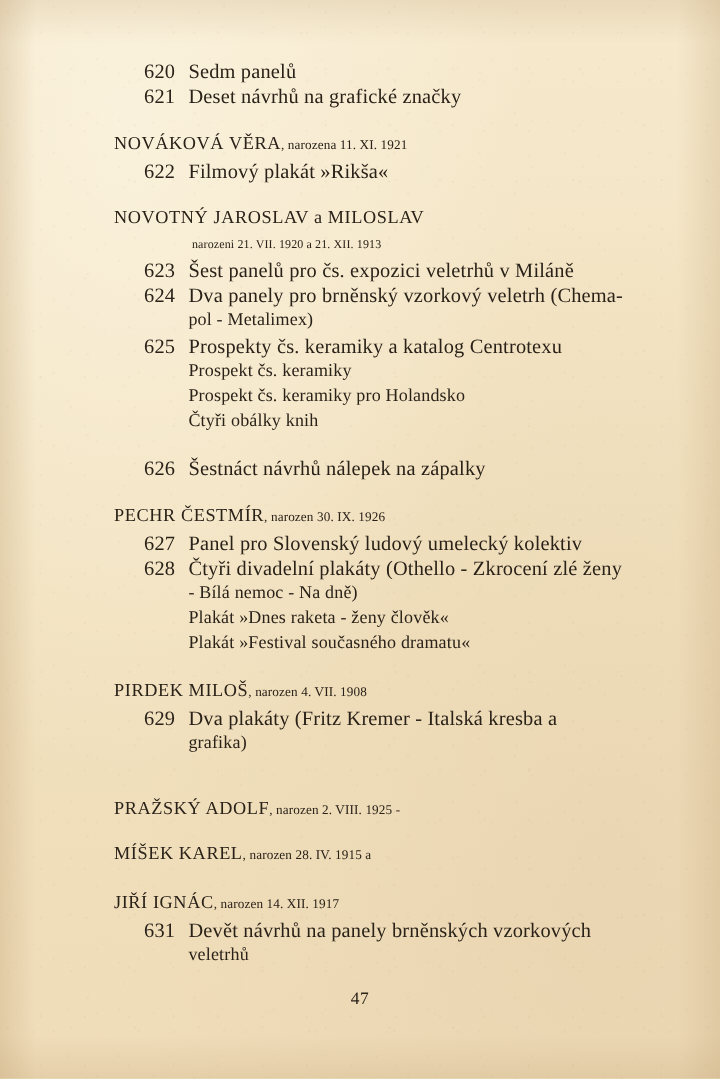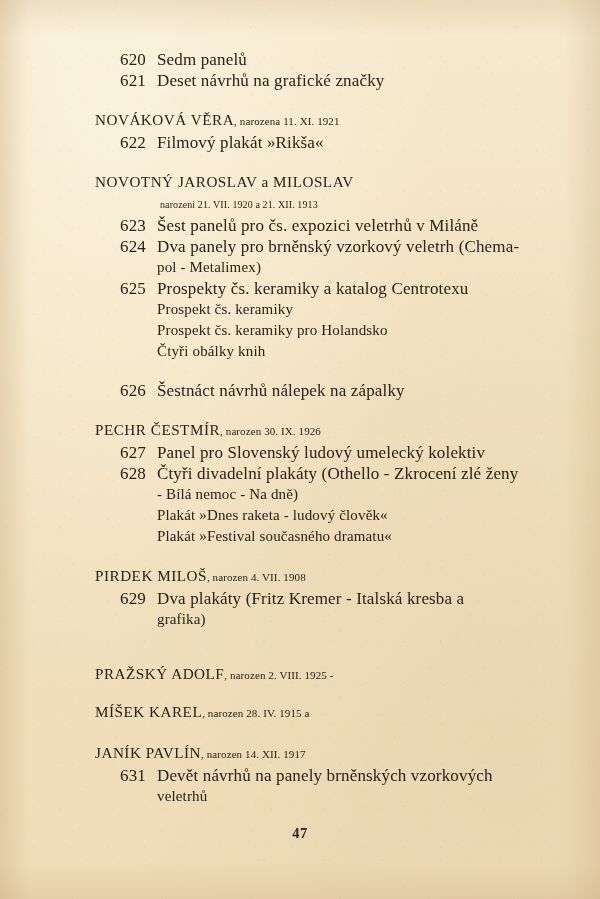--- a/index.html
+++ b/index.html
@@ -118,21 +118,21 @@
     padding-left: 62px;
   }
 
   .page-number {
     position: absolute;
     left: 0;
     right: 0;
     top: 825px;
     text-align: center;
     font-size: 14.5px;
-    font-weight: bold;
+    font-weight: normal;
     letter-spacing: 0.5px;
   }
 </style>
 </head>
 <body>
 
 <div class="page">
   <div class="grain"></div>
   <div class="edge-shade"></div>
 
@@ -188,21 +188,21 @@
         <div class="heading"><span class="surname">PECHR ČESTMÍR</span><span class="birth">, narozen 30. IX. 1926</span></div>
         <div class="item">
           <span class="num">627</span>
           <span class="txt">Panel pro Slovenský ludový umelecký kolektiv</span>
         </div>
         <div class="item">
           <span class="num">628</span>
           <span class="txt">Čtyři divadelní plakáty (Othello - Zkrocení zlé ženy</span>
         </div>
         <div class="cont">- Bílá nemoc - Na dně)</div>
-        <div class="cont">Plakát »Dnes raketa - ludový člověk«</div>
+        <div class="cont">Plakát »Dnes raketa - ženy člověk«</div>
         <div class="cont">Plakát »Festival současného dramatu«</div>
       </div>
       <div class="block-gap"></div>
       <div class="entry">
         <div class="heading"><span class="surname">PIRDEK MILOŠ</span><span class="birth">, narozen 4. VII. 1908</span></div>
         <div class="item">
           <span class="num">629</span>
           <span class="txt">Dva plakáty (Fritz Kremer - Italská kresba a</span>
         </div>
         <div class="cont">grafika)</div>
@@ -211,21 +211,21 @@
       <div class="block-gap small"></div>
       <div class="entry">
         <div class="heading"><span class="surname">PRAŽSKÝ ADOLF</span><span class="birth">, narozen 2. VIII. 1925 -</span></div>
       </div>
       <div class="block-gap small"></div>
       <div class="entry">
         <div class="heading"><span class="surname">MÍŠEK KAREL</span><span class="birth">, narozen 28. IV. 1915 a</span></div>
       </div>
       <div class="block-gap"></div>
       <div class="entry">
-        <div class="heading"><span class="surname">JANÍK PAVLÍN</span><span class="birth">, narozen 14. XII. 1917</span></div>
+        <div class="heading"><span class="surname">JIŘÍ IGNÁC</span><span class="birth">, narozen 14. XII. 1917</span></div>
         <div class="item">
           <span class="num">631</span>
           <span class="txt">Devět návrhů na panely brněnských vzorkových</span>
         </div>
         <div class="cont">veletrhů</div>
       </div>
     </div>
 
   <div class="page-number">47</div>
 </div>

